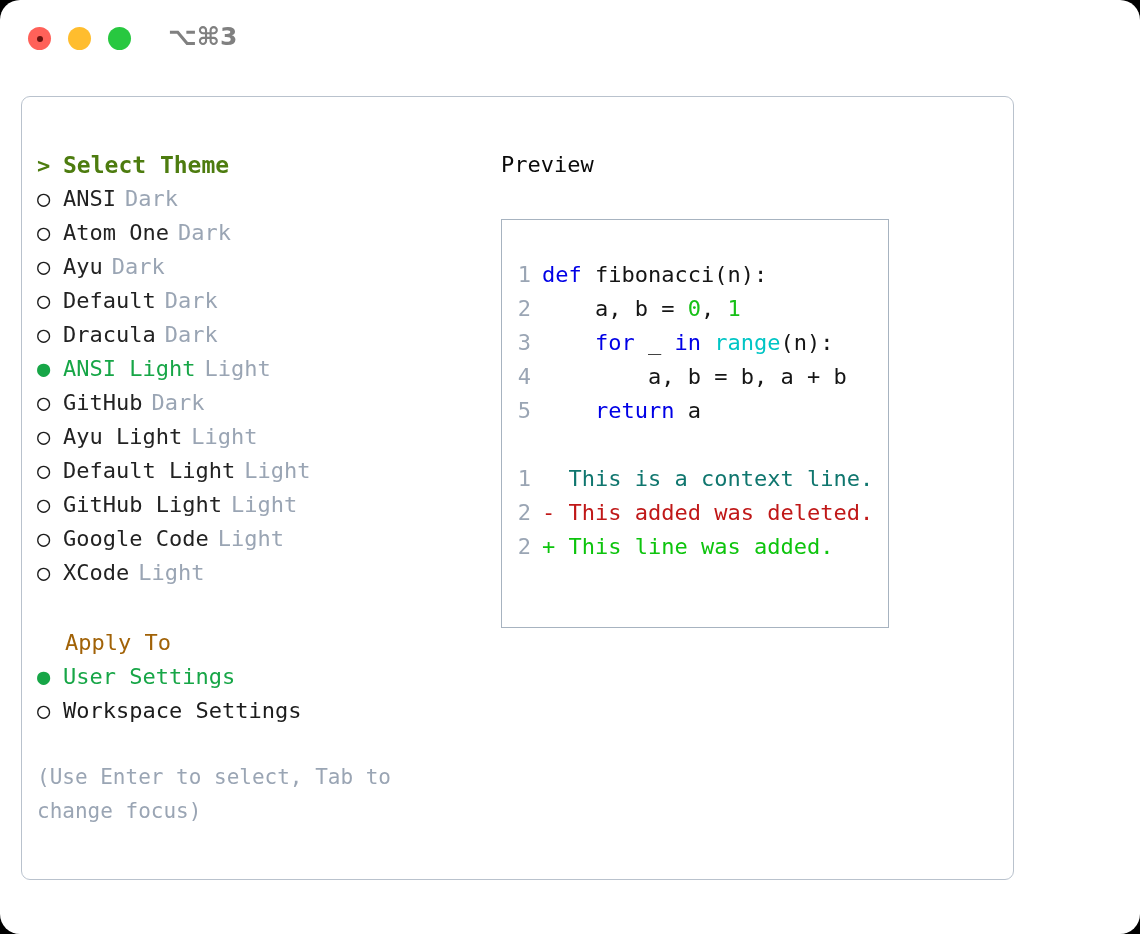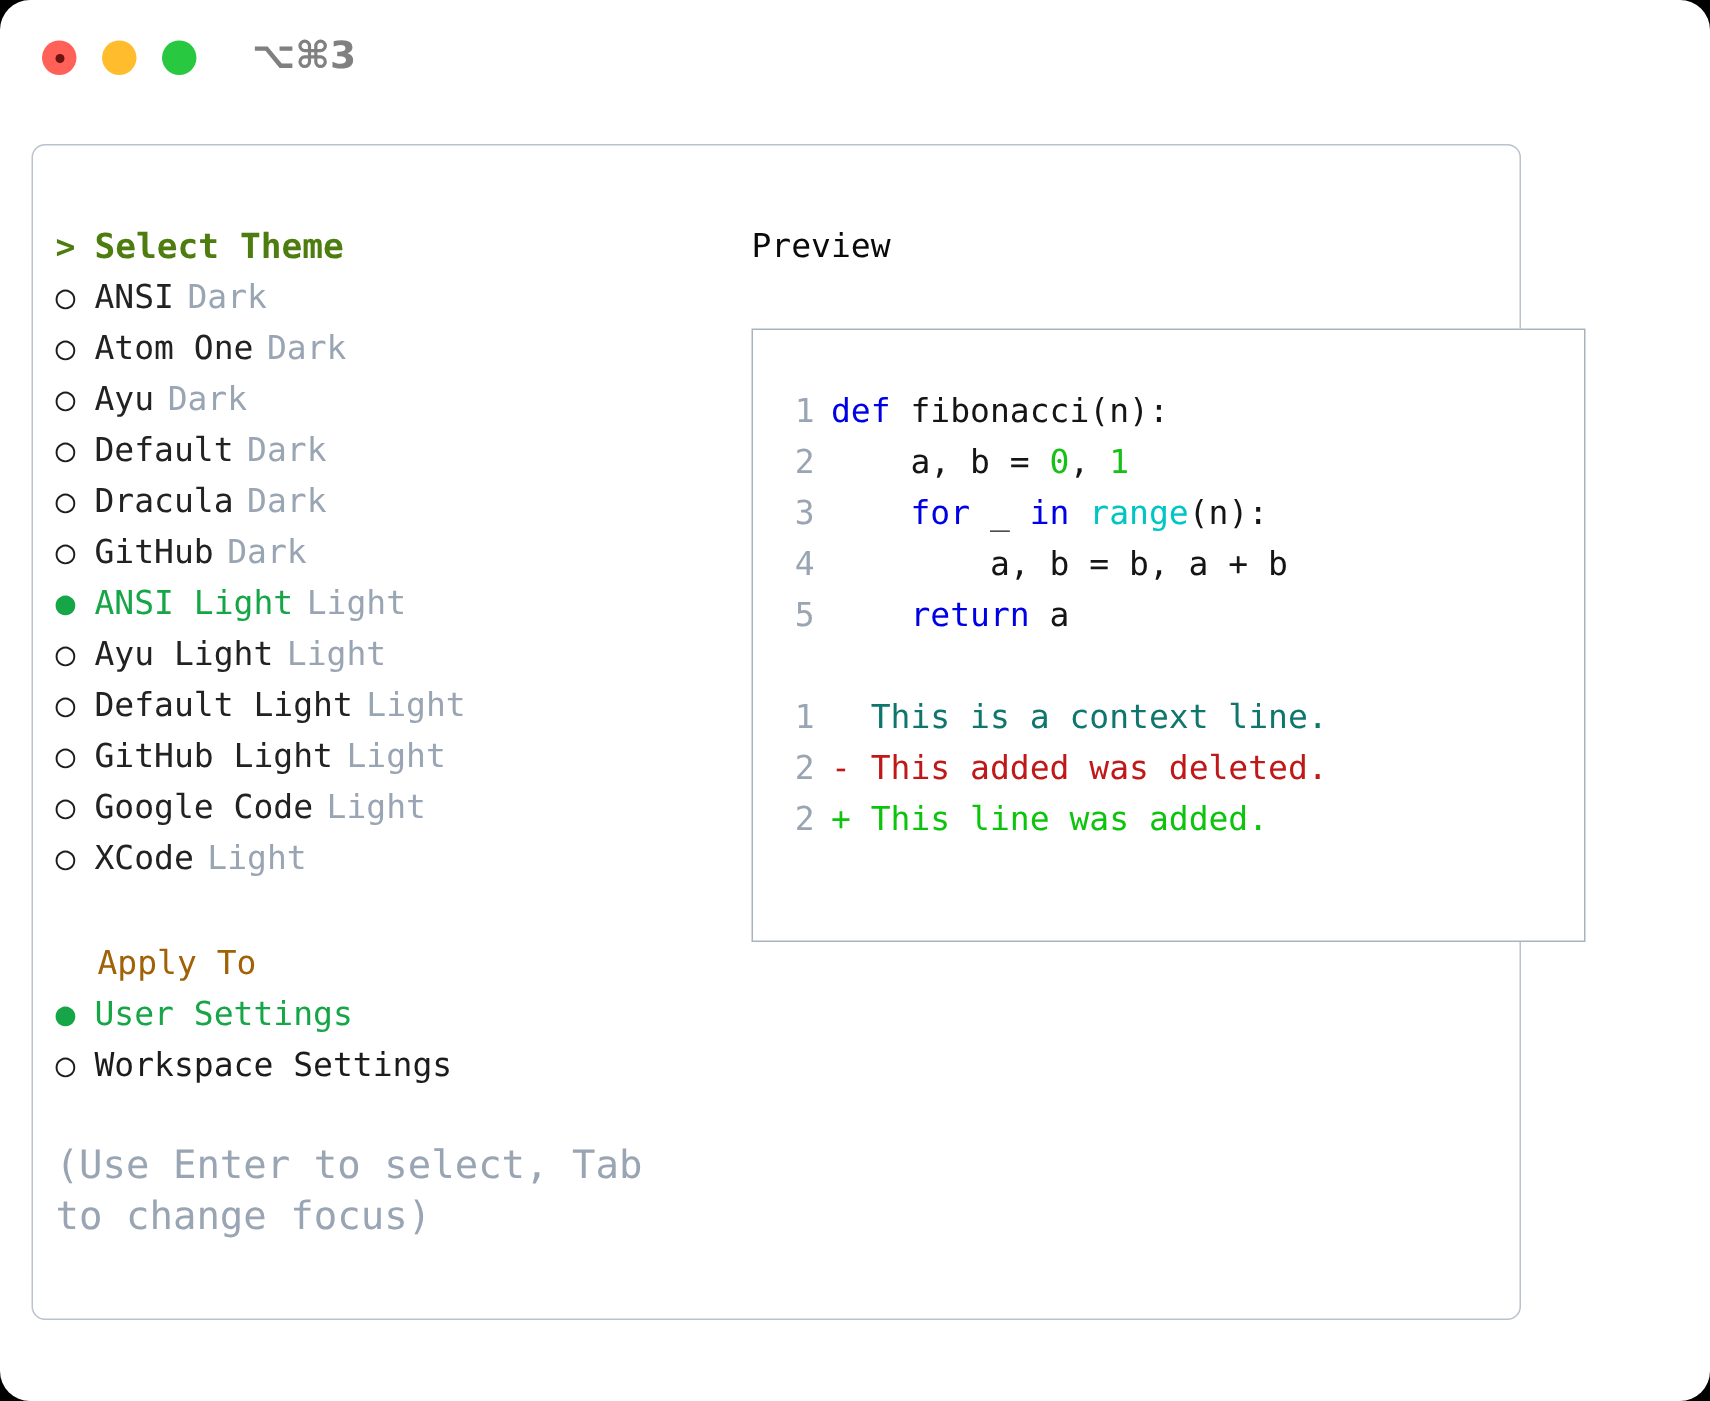--- a/index.html
+++ b/index.html
@@ -112,48 +112,48 @@
   .spacer { height: 36px; }
   .section-label {
     height: 34px;
     line-height: 34px;
     font-size: 22px;
     color: #a16207;
     padding-left: 28px;
   }
   #hint {
     margin-top: 32px;
-    font-size: 26px;
+    font-size: 21px;
     line-height: 34px;
     color: #9aa5b4;
     width: 400px;
   }
 
   
   #right-col {
     position: absolute;
     left: 479px;
     top: 51px;
     width: 490px;
   }
   #preview-title {
     font-size: 22px;
     color: #0a0a0a;
     height: 34px;
     line-height: 34px;
   }
   #code-box {
     margin-top: 37px;
-    width: 556px;
+    width: 388px;
     height: 409px;
     border: 1px solid #a7b3c0;
     box-sizing: border-box;
     background: #ffffff;
     padding-top: 38px;
-    padding-left: 15px;
+    padding-left: 3px;
   }
   .code-line {
     font-size: 22px;
     height: 34px;
     line-height: 34px;
     white-space: pre;
   }
   .lineno {
     display: inline-block;
     width: 26px;
@@ -189,22 +189,22 @@
       <div class="row header-row">
         <span class="marker">&gt;</span><span>Select Theme</span>
       </div>
 
       <div id="theme-list">
           <div class="row"><span class="marker">○</span><span class="theme-name">ANSI</span><span class="badge">Dark</span></div>
           <div class="row"><span class="marker">○</span><span class="theme-name">Atom One</span><span class="badge">Dark</span></div>
           <div class="row"><span class="marker">○</span><span class="theme-name">Ayu</span><span class="badge">Dark</span></div>
           <div class="row"><span class="marker">○</span><span class="theme-name">Default</span><span class="badge">Dark</span></div>
           <div class="row"><span class="marker">○</span><span class="theme-name">Dracula</span><span class="badge">Dark</span></div>
+          <div class="row selected"><span class="marker">●</span><span class="theme-name">ANSI Light</span><span class="badge">Light</span></div>
           <div class="row"><span class="marker">○</span><span class="theme-name">GitHub</span><span class="badge">Dark</span></div>
-          <div class="row selected"><span class="marker">●</span><span class="theme-name">ANSI Light</span><span class="badge">Light</span></div>
           <div class="row"><span class="marker">○</span><span class="theme-name">Ayu Light</span><span class="badge">Light</span></div>
           <div class="row"><span class="marker">○</span><span class="theme-name">Default Light</span><span class="badge">Light</span></div>
           <div class="row"><span class="marker">○</span><span class="theme-name">GitHub Light</span><span class="badge">Light</span></div>
           <div class="row"><span class="marker">○</span><span class="theme-name">Google Code</span><span class="badge">Light</span></div>
           <div class="row"><span class="marker">○</span><span class="theme-name">XCode</span><span class="badge">Light</span></div>
         </div>
 
       <div class="spacer"></div>
 
       <div class="section-label">Apply To</div>

